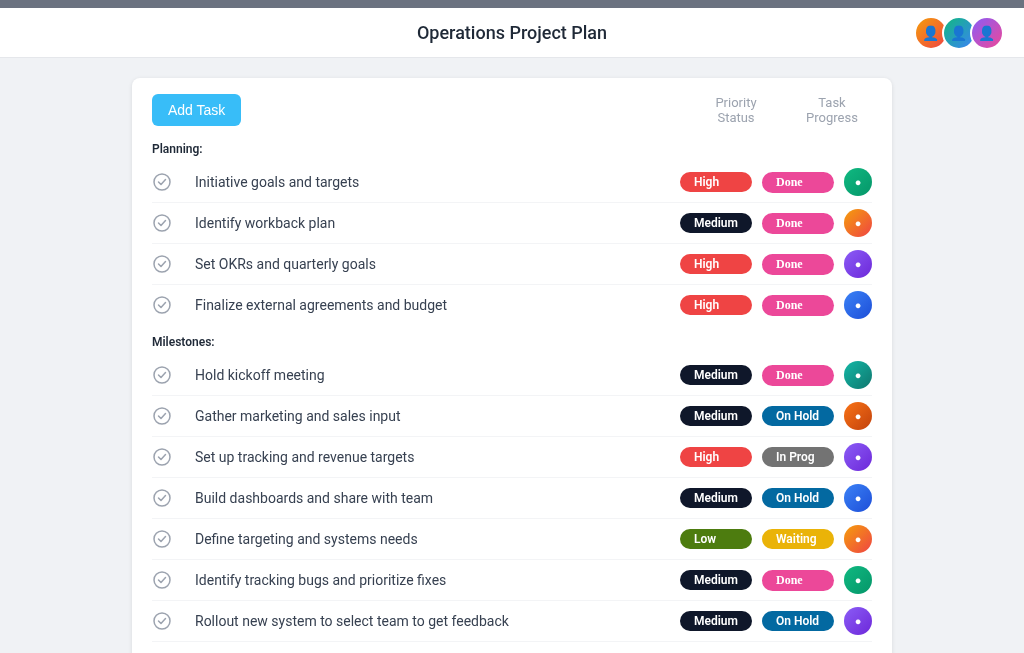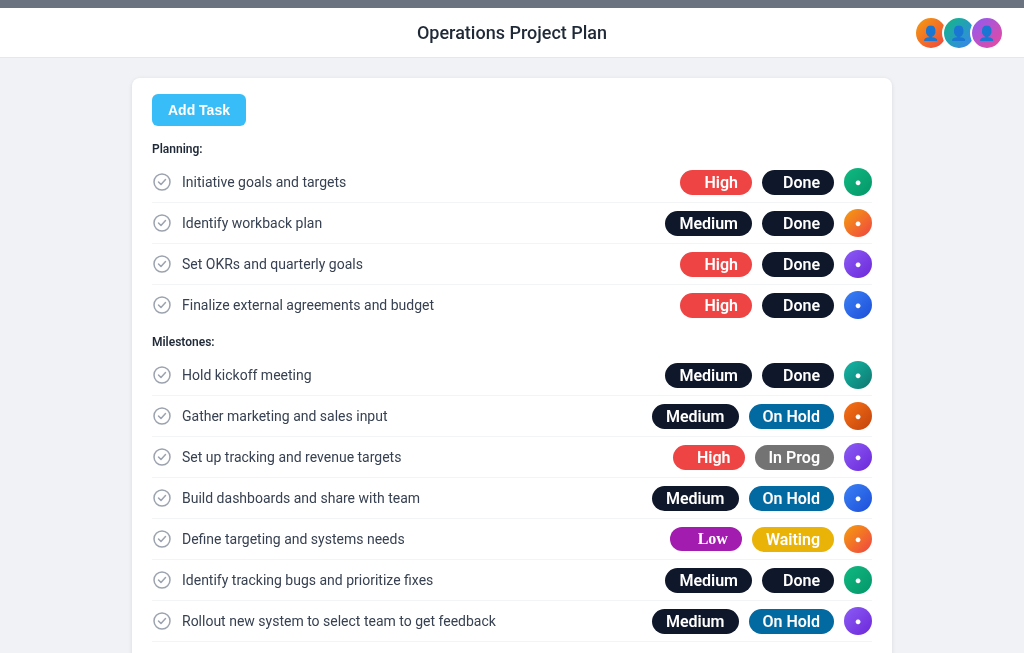--- a/index.html
+++ b/index.html
@@ -71,21 +71,21 @@
       align-items: center;
       margin-bottom: 16px;
     }
     .add-task-btn {
       background: #38bdf8;
       color: white;
       border: none;
       border-radius: 6px;
       padding: 8px 16px;
       font-size: 14px;
-      font-weight: 700;
+      font-weight: 400;
       cursor: pointer;
     }
     .col-headers {
       display: flex;
       align-items: center;
       margin-left: auto;
       gap: 16px;
     }
     .col-header {
       font-size: 13px;
@@ -115,40 +115,41 @@
       display: flex;
       align-items: center;
       justify-content: center;
       color: #9ca3af;
       font-size: 16px;
     }
     .task-name {
       flex: 1;
       font-size: 14px;
       color: #374151;
+      margin-left: 13px;
     }
     .task-badges {
       display: flex;
       align-items: center;
       gap: 10px;
       margin-left: auto;
     }
     .badge {
       border-radius: 20px;
       padding: 3px 14px;
-      font-size: 16px;
+      font-size: 12px;
       font-weight: 600;
       color: white;
       min-width: 72px;
-      text-align: right;
+      text-align: left;
     }
     .badge-high { background: #ef4444; }
     .badge-medium { background: #0f172a; }
-    .badge-low { background: #a21caf; color: white; font-family: Liberation Serif, serif; }
-    .badge-done { background: #0f172a; }
+    .badge-low { background: #4d7c0f; color: white; }
+    .badge-done { background: #ec4899; font-family: Liberation Serif, serif; }
     .badge-on-hold { background: #0369a1; }
     .badge-in-prog { background: #737373; }
     .badge-waiting { background: #eab308; }
     .task-avatar {
       width: 28px;
       height: 28px;
       border-radius: 50%;
       overflow: hidden;
       display: flex;
       align-items: center;
@@ -177,20 +178,24 @@
     <div class="avatar av1">👤</div>
     <div class="avatar av2">👤</div>
     <div class="avatar av3">👤</div>
   </div>
 </div>
 
 <div class="main-content">
   <div class="card">
     <div class="card-toolbar">
       <button class="add-task-btn">Add Task</button>
+      <div class="col-headers">
+        <span class="col-header col-header-priority">Priority Status</span>
+        <span class="col-header col-header-status">Task Progress</span>
+      </div>
     </div>
 
     <div id="sections-container">
         <div>
           <div class="section-title">Planning:</div>
           <div class="task-row">
             <div class="check-icon">
               <svg width="18" height="18" viewBox="0 0 18 18" fill="none">
                 <circle cx="9" cy="9" r="8" stroke="#9ca3af" stroke-width="1.5"></circle>
                 <path d="M5.5 9l2.5 2.5 4.5-5" stroke="#9ca3af" stroke-width="1.5" stroke-linecap="round" stroke-linejoin="round"></path>

